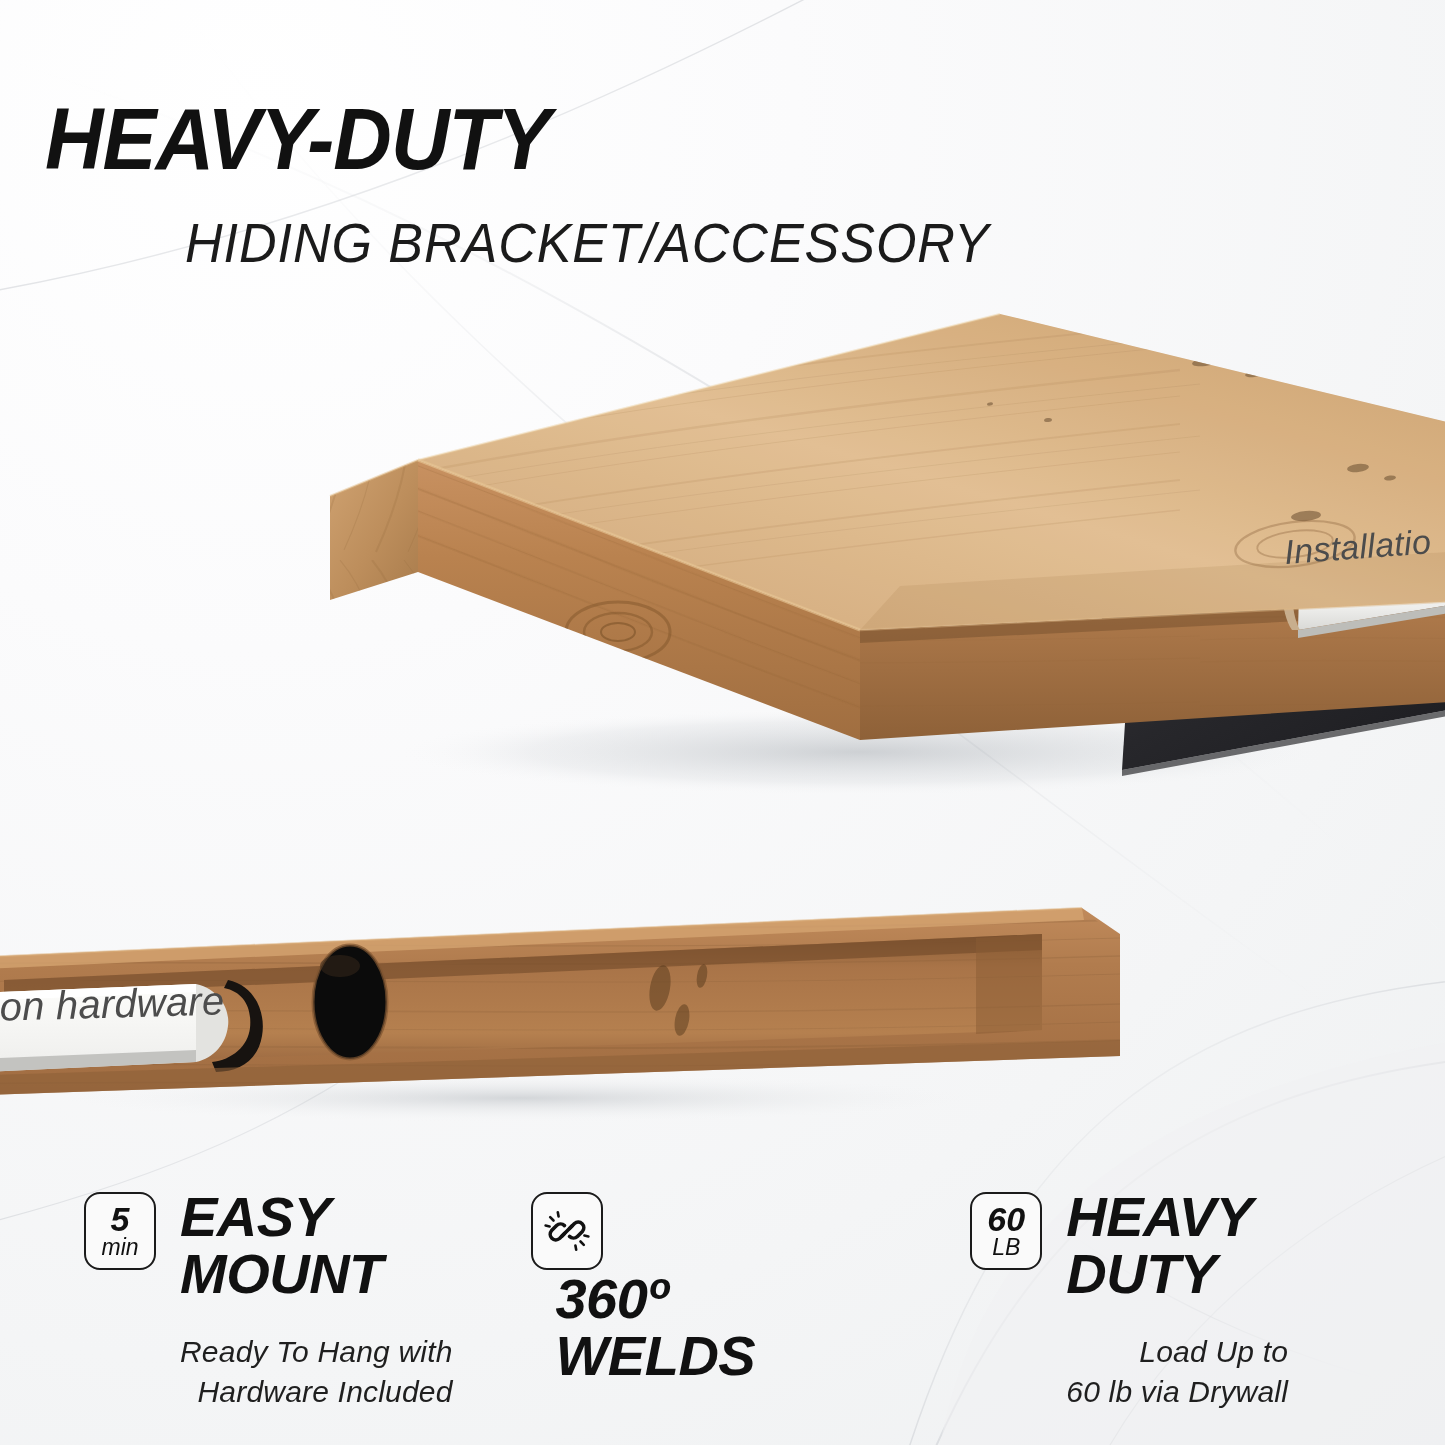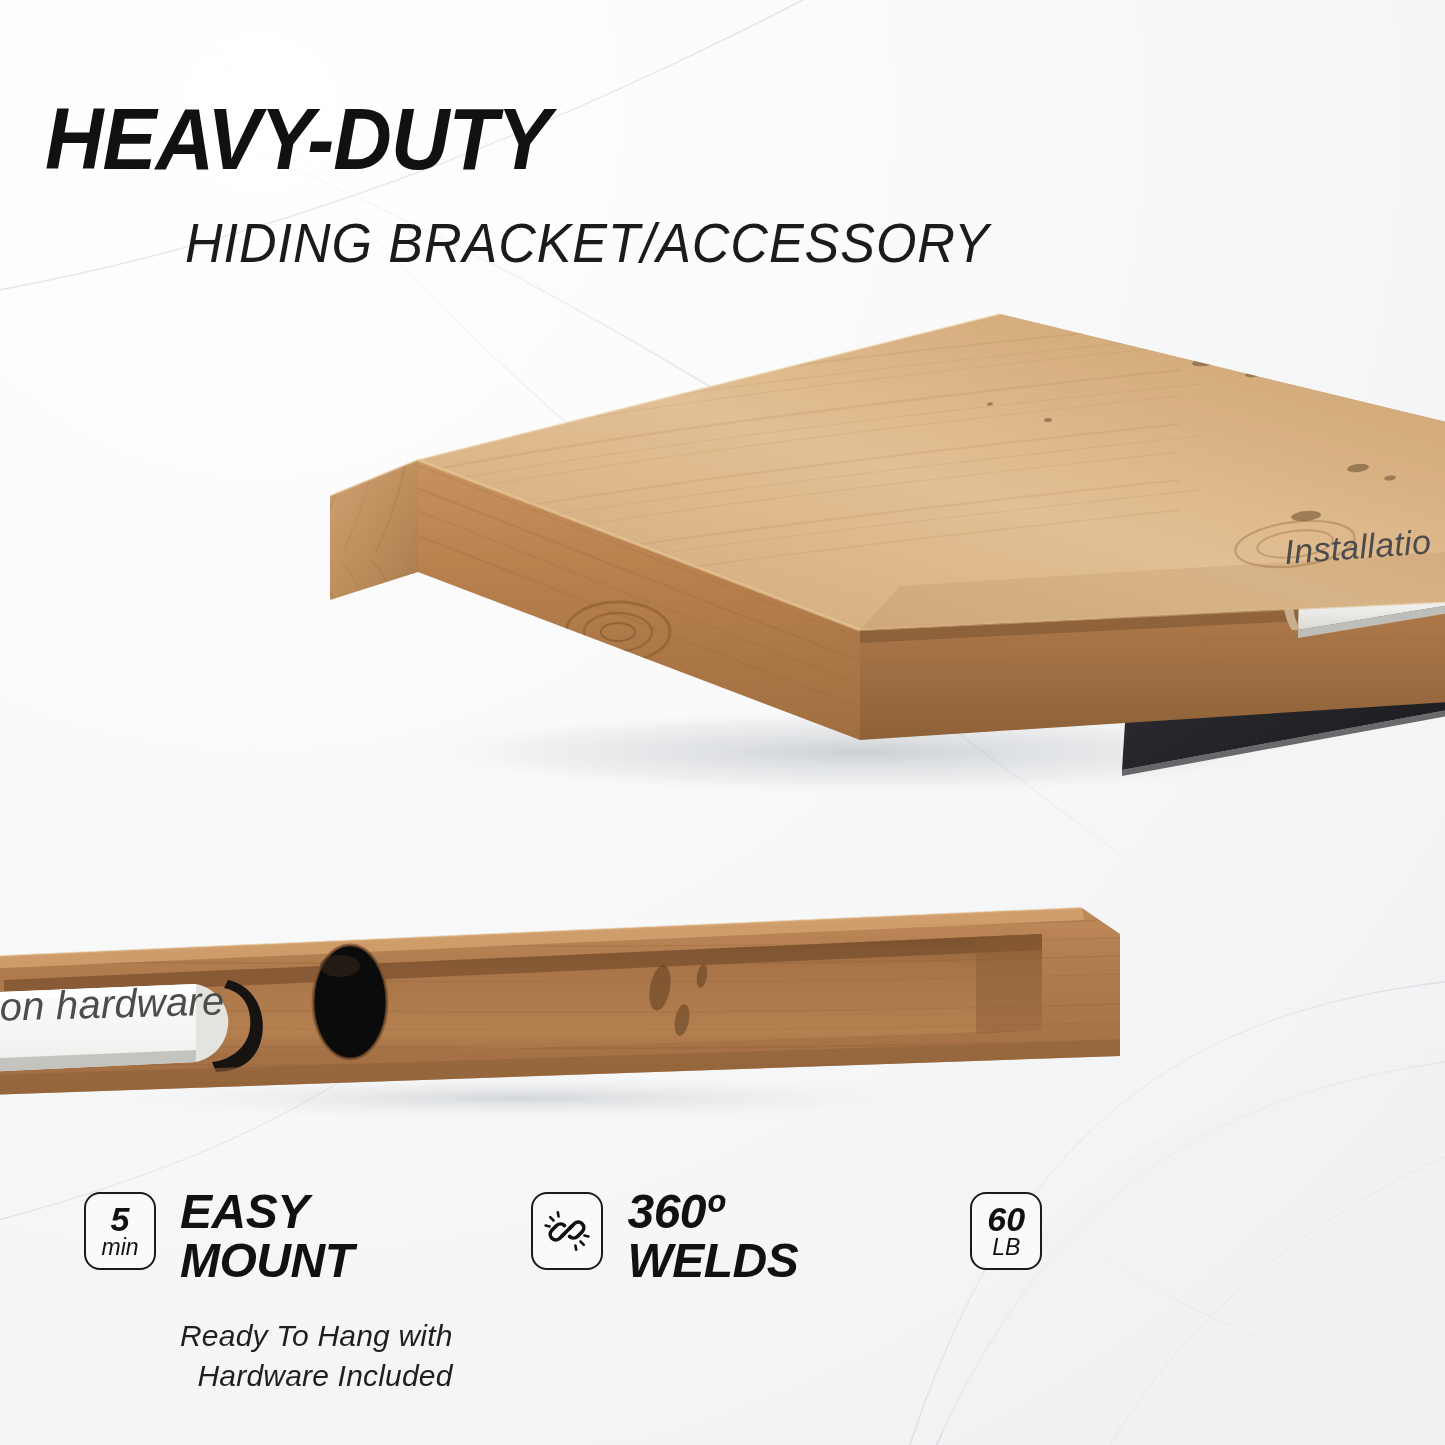--- a/index.html
+++ b/index.html
@@ -54,37 +54,37 @@
     transform:rotate(-1.6deg);transform-origin:left top;
   }
 
   
   #features{
     position:absolute;left:0;top:1188px;width:1445px;height:240px;
     display:flex;
   }
   .feature{position:relative;display:flex;align-items:flex-start;}
   .feature.f1{width:470px;padding-left:84px;}
-  .feature.f2{width:465px;padding-left:10px;}
+  .feature.f2{width:465px;padding-left:10px;flex-direction:column;}
   .feature.f3{width:510px;padding-left:6px;}
 
   .badge{
     width:72px;height:78px;box-sizing:border-box;
     border:2.5px solid #1b1b1b;border-radius:16px;
     background:#fafafa;
     display:flex;flex-direction:column;align-items:center;justify-content:center;
     flex:0 0 auto;margin-top:4px;
   }
   .badge-num{font-size:34px;font-weight:700;line-height:.95;color:#111;}
   .badge-unit{font-size:23px;font-weight:400;line-height:1.05;color:#111;margin-top:0;}
   .badge svg{display:block;}
 
   .f-text{margin-left:24px;}
   .f-head{
-    font-size:48px;line-height:1.02;font-weight:700;color:#111;
+    font-size:56px;line-height:1.02;font-weight:700;color:#111;
     letter-spacing:-.5px;white-space:pre-line;
   }
   .f-desc{
     margin-top:30px;
     font-size:30px;line-height:1.32;font-weight:300;color:#1f1f1f;
     letter-spacing:.2px;white-space:pre-line;text-align:right;
   }
 </style>
 </head>
 <body>
@@ -421,16 +421,22 @@
         <div class="f-head">360º
 WELDS</div>
       </div>
     </div>
 
     <div class="feature f3">
       <div class="badge">
         <span class="badge-num">60</span>
         <span class="badge-unit">LB</span>
       </div>
+      <div class="f-text">
+        <div class="f-head">HEAVY
+DUTY</div>
+        <div class="f-desc">Load Up to
+60 lb via Drywall</div>
+      </div>
     </div>
 
   </div>
 </div>
 
 </body></html>

